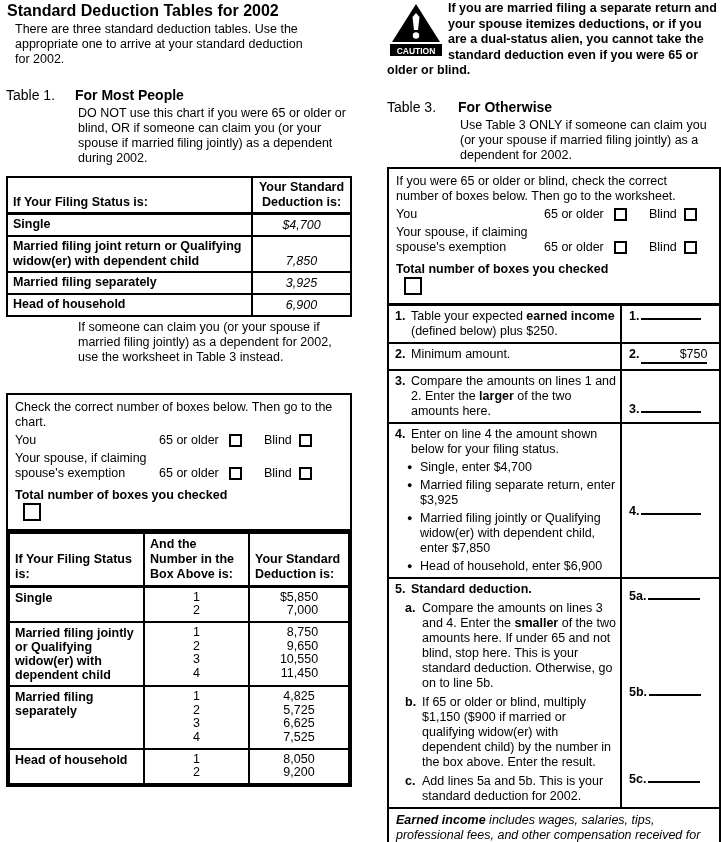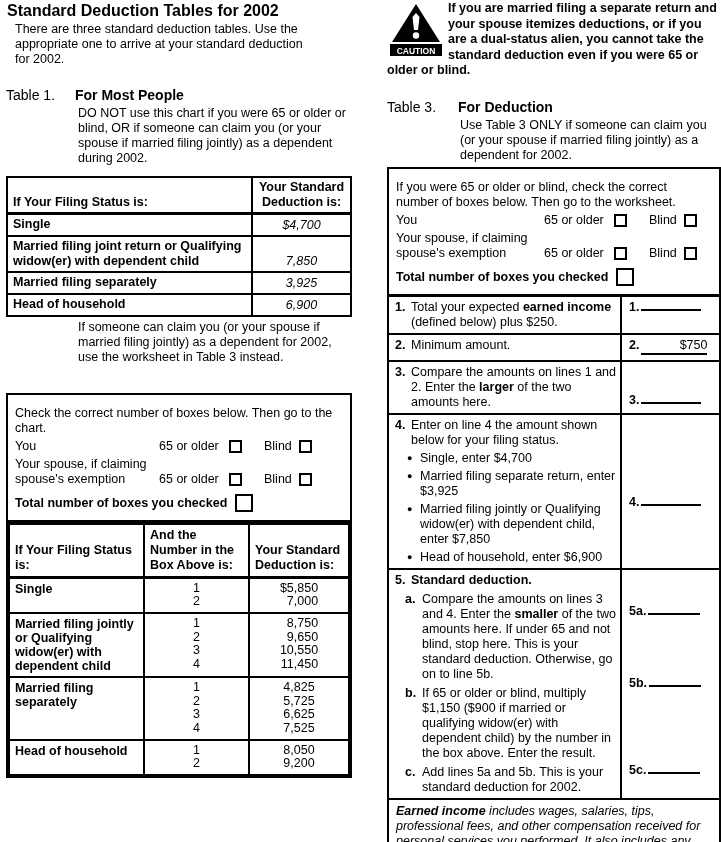--- a/index.html
+++ b/index.html
@@ -37,35 +37,35 @@
   .t1 { margin-top: 10px; }
   .t1 col.c-status { width: 245px; }
   .t1 tr.hdr th.h-status { vertical-align: bottom; height: 34px; }
   .t1 tr.hdr th.h-amt { text-align: center; vertical-align: bottom; }
   .t1 td.amt { text-align: center; vertical-align: bottom; font-style: italic; }
   .t1 td.status { font-weight: bold; }
   .t1 td { height: 22px; }
 
   
   .t2box { margin-top: 28px; }
-  .cbx-section { padding: 11px 8px 7px 7px; border-bottom: 3px solid #000; }
+  .cbx-section { padding: 5px 8px 7px 7px; border-bottom: 3px solid #000; }
   .cbx-instruction { margin-bottom: 2px; }
   .cbx-row { display: flex; align-items: flex-end; margin-top: 3px; }
   .cbx-row .cbx-label { flex: 1 1 auto; }
   .cbx-row .cbx-label.two-line { max-width: 150px; }
   .cbx-opt1 { flex: 0 0 70px; }
   .cbx-opt2 { flex: 0 0 35px; margin-left: 22px; }
   .checkbox {
     display: inline-block; width: 13px; height: 13px;
     border: 2px solid #000; background: #fff;
     flex: 0 0 13px; margin-bottom: 1px;
   }
   .cbx-row .end-pad { flex: 0 0 30px; }
   .col-right .cbx-row .end-pad { flex: 0 0 14px; }
-  .cbx-total { display: flex; align-items: center; margin-top: 7px; font-weight: bold; }
+  .cbx-total { display: flex; margin-top: 7px; font-weight: bold; flex-direction: column; }
   .checkbox.big { width: 18px; height: 18px; flex: 0 0 18px; margin-left: 8px; }
 
   table.chart { border-collapse: collapse; width: 100%; table-layout: fixed; }
   table.chart th, table.chart td { border: 2px solid #000; padding: 3px 5px; vertical-align: top; }
   table.chart tr.hdr th { border-bottom: 3px solid #000; font-weight: bold; text-align: left; vertical-align: bottom; height: 47px; }
   table.chart col.c1 { width: 135px; }
   table.chart col.c2 { width: 105px; }
   .multi { white-space: pre-line; line-height: 13.5px; }
   table.chart td.num { text-align: center; }
   table.chart td.amt { text-align: center; }
@@ -243,21 +243,21 @@
           <polygon points="26,10 29.5,14 28,27 24,27 22.5,14" fill="#fff"></polygon>
           <circle cx="26" cy="32.5" r="3.2" fill="#fff"></circle>
           <rect x="0" y="41" width="52" height="12" fill="#000"></rect>
           <text x="26" y="50.5" fill="#fff" font-size="8.5" font-weight="bold" text-anchor="middle" font-family="Liberation Sans, sans-serif">CAUTION</text>
         </svg>
       </span>
       <span class="caution-text">If you are married filing a separate return and your spouse itemizes deductions, or if you are a dual-status alien, you cannot take the standard deduction even if you were 65 or older or blind.</span>
     </div>
 
     <div class="tbl-heading">
-      <span class="tbl-label">Table 3.</span><span class="tbl-title">For Deduction</span>
+      <span class="tbl-label">Table 3.</span><span class="tbl-title">For Otherwise</span>
     </div>
     <p class="tbl-note">Use Table 3 ONLY if someone can claim you (or your spouse if married filing jointly) as a dependent for 2002.</p>
 
     <div class="box t3box">
       <div class="cbx-section">
         <div class="cbx-instruction">If you were 65 or older or blind, check the correct number of boxes below. Then go to the worksheet.</div>
         <div class="cbx-row">
           <span class="cbx-label">You</span>
           <span class="cbx-opt1">65 or older</span>
           <span class="checkbox"></span>
@@ -276,21 +276,21 @@
         <div class="cbx-total">
           <span>Total number of boxes you checked</span>
           <span class="checkbox big"></span>
         </div>
       </div>
 
       <div class="ws-row r1">
         <div class="ws-q">
           <div class="ws-line">
             <span class="ws-num">1.</span>
-            <span class="ws-text"><span>Total your expected </span><b>earned income</b><span> (defined below) plus $250.</span></span>
+            <span class="ws-text"><span>Table your expected </span><b>earned income</b><span> (defined below) plus $250.</span></span>
           </div>
         </div>
         <div class="ws-a">
           <span class="ans"><span class="ws-num">1.</span><span class="blank"></span></span>
         </div>
       </div>
 
       <div class="ws-row r2">
         <div class="ws-q">
           <div class="ws-line">
@@ -358,21 +358,21 @@
           <div class="sub-item">
             <span class="sub-label">b.</span>
             <span class="ws-text">If 65 or older or blind, multiply $1,150 ($900 if married or qualifying widow(er) with dependent child) by the number in the box above. Enter the result.</span>
           </div>
           <div class="sub-item">
             <span class="sub-label">c.</span>
             <span class="ws-text">Add lines 5a and 5b. This is your standard deduction for 2002.</span>
           </div>
         </div>
         <div class="ws-a">
-          <span class="ans ans-abs" style="top:34px;"><span class="ws-num">5a.</span><span class="blank" style="width:52px;"></span></span>
+          <span class="ans ans-abs" style="top:10px;"><span class="ws-num">5a.</span><span class="blank" style="width:52px;"></span></span>
           <span class="ans ans-abs" style="top:106px;"><span class="ws-num">5b.</span><span class="blank" style="width:52px;"></span></span>
           <span class="ans ans-abs" style="top:193px;"><span class="ws-num">5c.</span><span class="blank" style="width:52px;"></span></span>
         </div>
       </div>
 
       <div class="ws-footnote">
         <span class="fn-bold">Earned income</span><span> includes wages, salaries, tips, professional fees, and other compensation received for personal services you performed. It also includes any amount received as a scholarship that you must include in your income.</span>
       </div>
     </div>
   </div>

